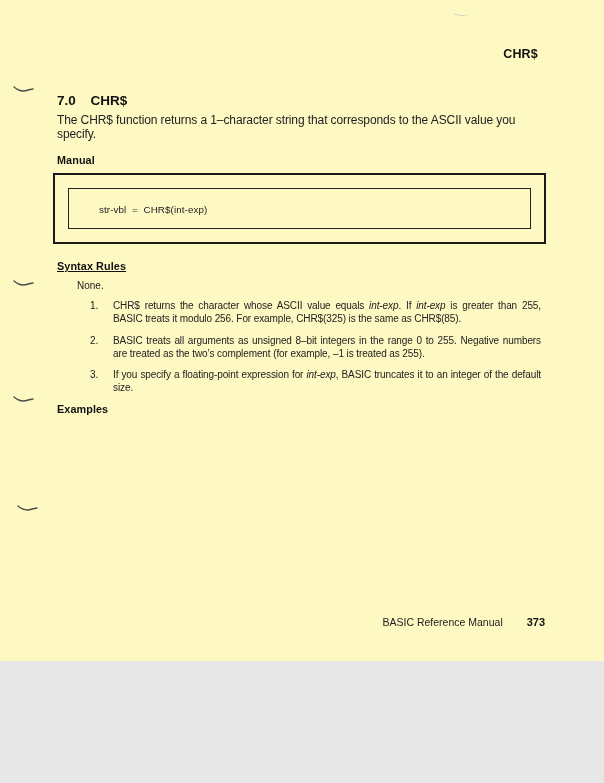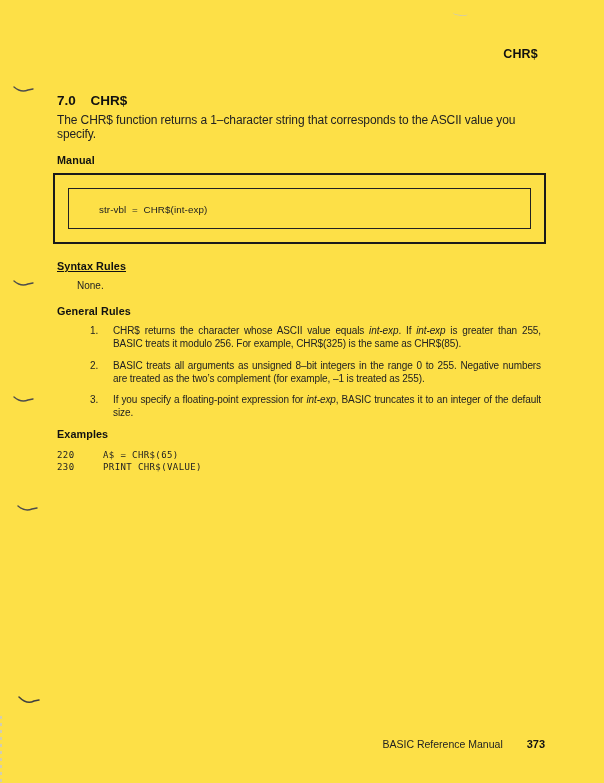--- a/index.html
+++ b/index.html
@@ -1,21 +1,21 @@
 <!DOCTYPE html>
 <html><head>
 <meta charset="utf-8">
 <style>
   * { margin: 0; padding: 0; box-sizing: border-box; }
   html, body { background: #e8e8e8; }
   .page {
     position: relative;
-    width: 604px; height: 783px;
+    width: 604px; height: 661px;
     margin: 0 auto;
-    background: #fde047;
+    background: #fef9c3;
     overflow: hidden;
     font-family: "Liberation Sans", sans-serif;
     color: #1c1c1c;
   }
   .content {
     position: absolute; left: 57px; top: 0;
     width: 488px;
   }
   .running-head {
     position: absolute; top: 47px; right: 66px;
@@ -136,47 +136,36 @@
     <h2 class="sect h-format">Manual</h2>
     <div class="format-box">
       <div class="format-box-inner">
         <span class="syntax-line">str-vbl  =  CHR$(int-exp)</span>
       </div>
     </div>
 
     <h2 class="sect h-syntax">Syntax Rules</h2>
     <p class="none-text">None.</p>
 
-    <h2 class="sect h-general">General Rules</h2>
     <div class="rules">
         <div class="rule">
           <span class="rule-num">1.</span>
           <p class="rule-text"><span>CHR$ returns the character whose ASCII value equals </span><span class="it">int-exp</span><span>. If </span><span class="it">int-exp</span><span> is greater than 255, BASIC treats it modulo 256. For example, CHR$(325) is the same as CHR$(85).</span></p>
         </div>
         <div class="rule">
           <span class="rule-num">2.</span>
           <p class="rule-text"><span>BASIC treats all arguments as unsigned 8–bit integers in the range 0 to 255. Negative numbers are treated as the two’s complement (for example, –1 is treated as 255).</span></p>
         </div>
         <div class="rule">
           <span class="rule-num">3.</span>
           <p class="rule-text"><span>If you specify a floating-point expression for </span><span class="it">int-exp</span><span>, BASIC truncates it to an integer of the default size.</span></p>
         </div>
       </div>
 
     <h2 class="sect h-examples">Examples</h2>
-    <div class="code-block">
-        <div class="code-line">
-          <span class="lineno">220</span>
-          <span>A$ = CHR$(65)</span>
-        </div>
-        <div class="code-line">
-          <span class="lineno">230</span>
-          <span>PRINT CHR$(VALUE)</span>
-        </div>
-      </div>
 
   </main>
 
   <footer class="page-footer">
     <span>BASIC Reference Manual</span>
     <span class="pagenum">373</span>
   </footer>
 
 </div>
 

